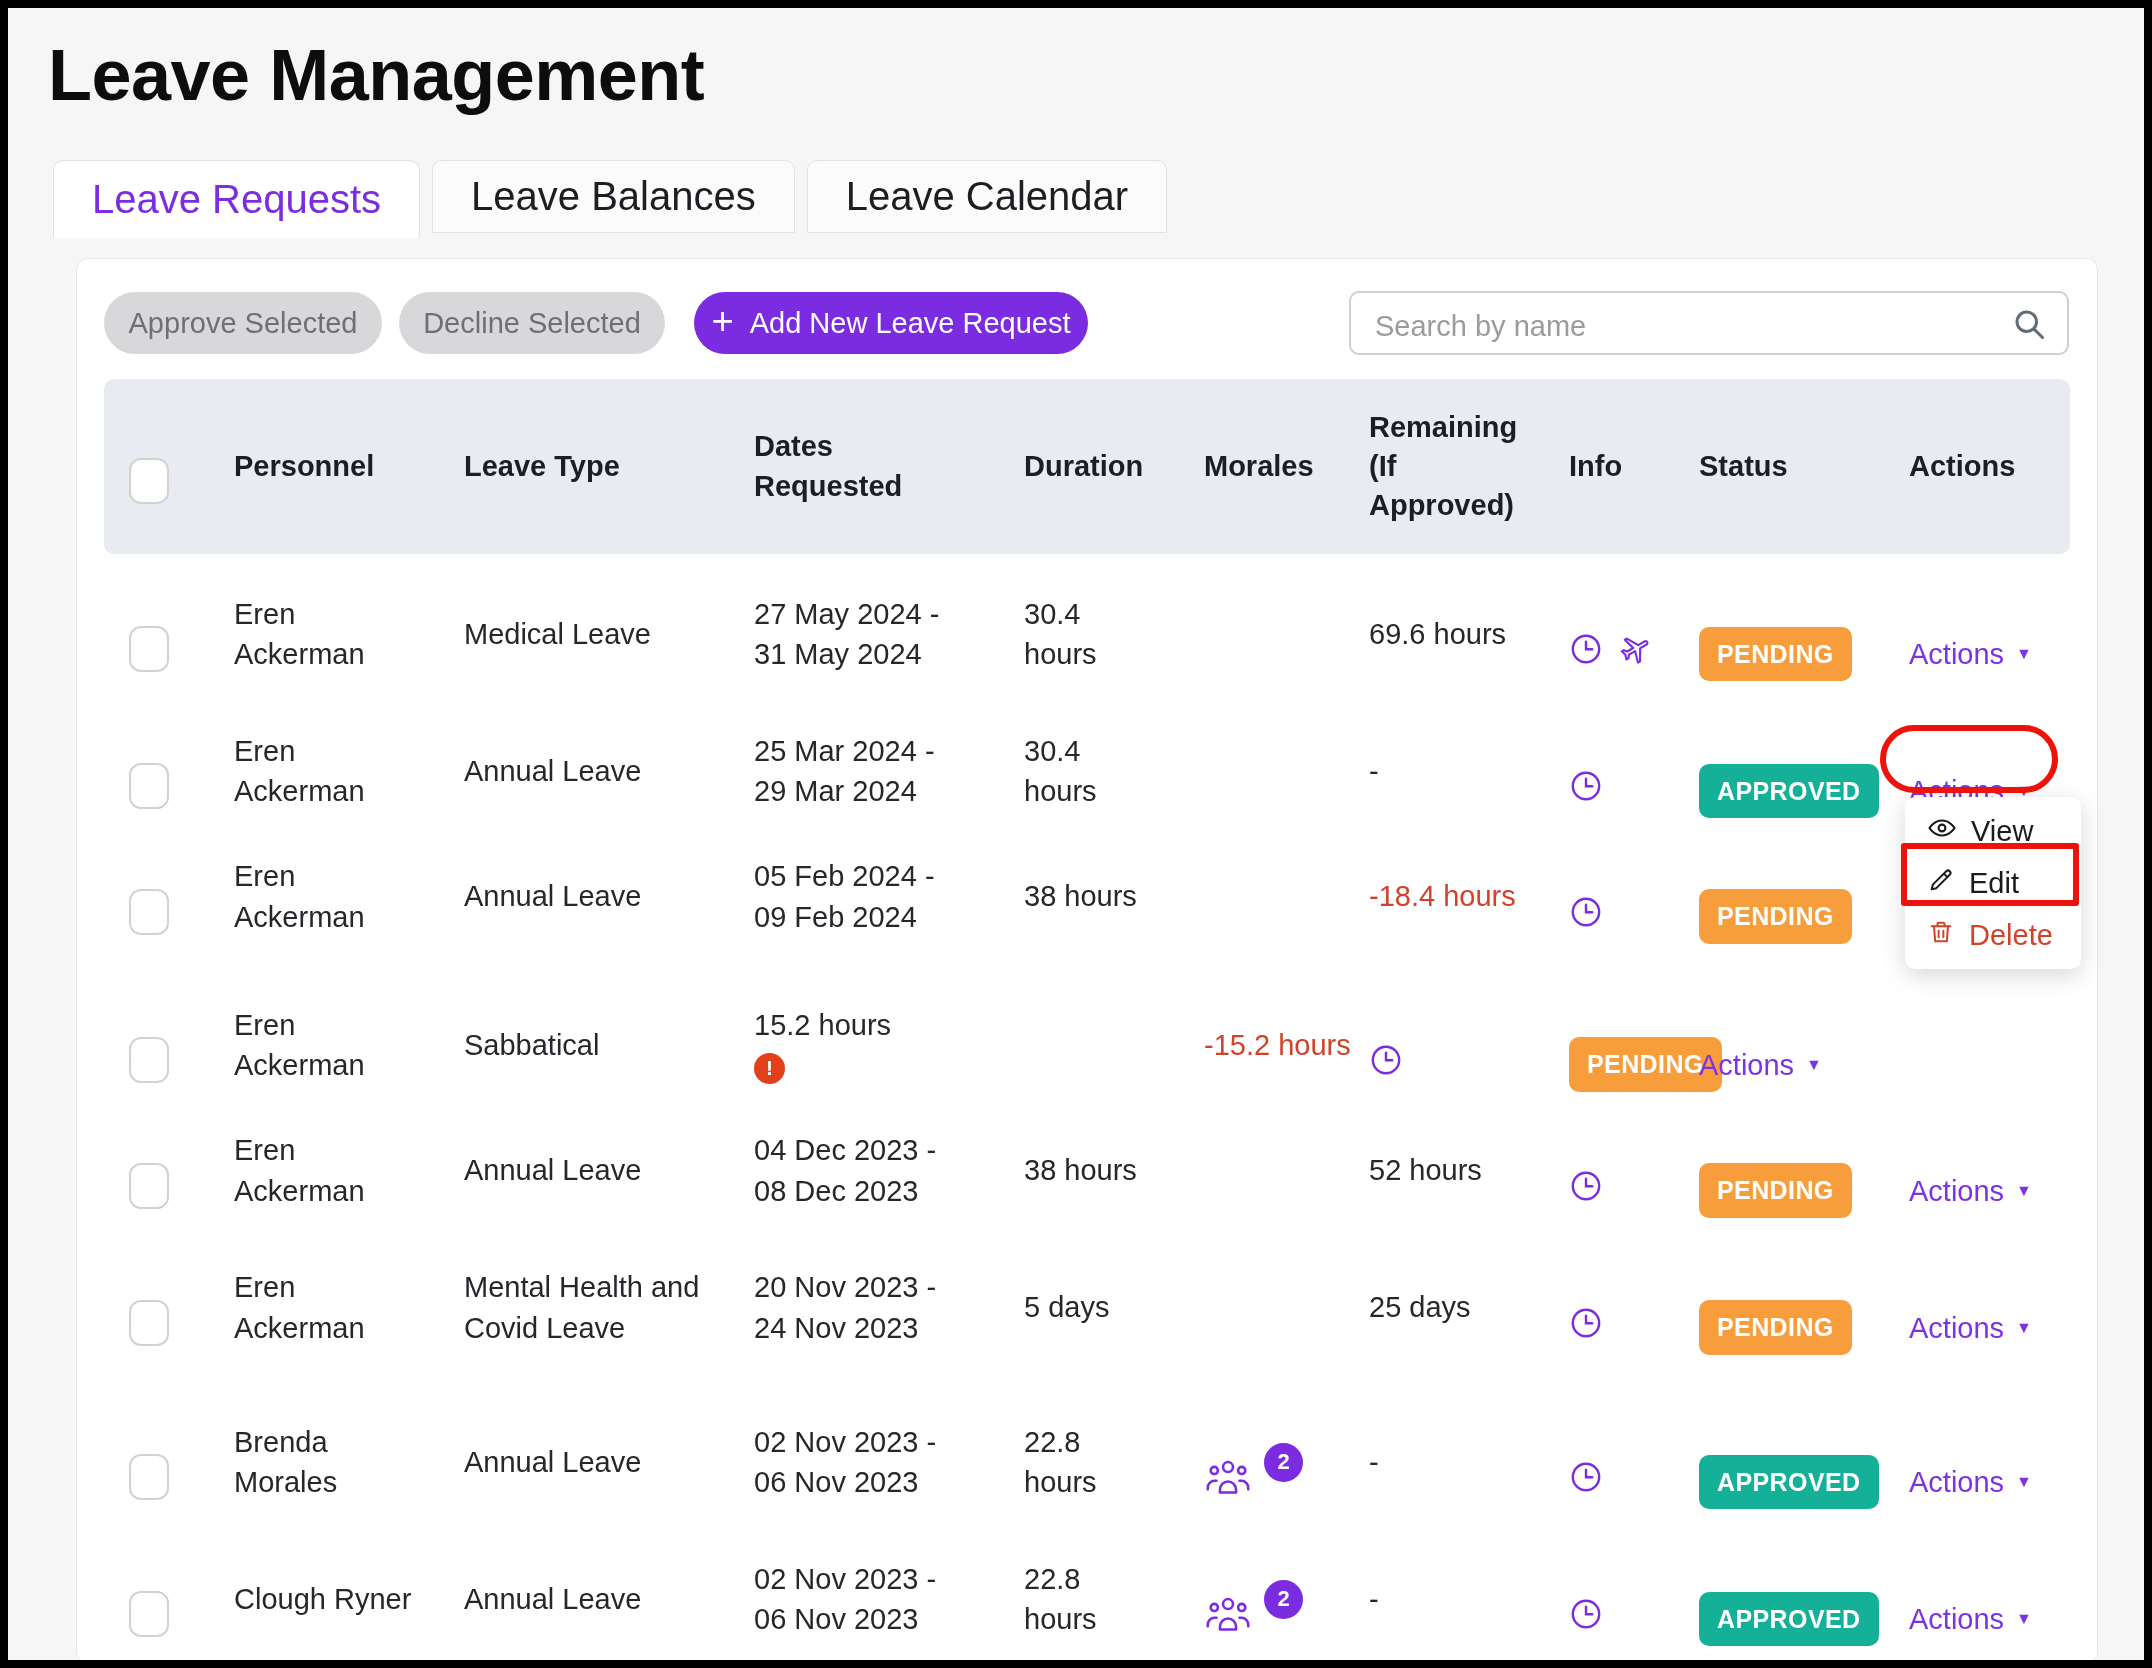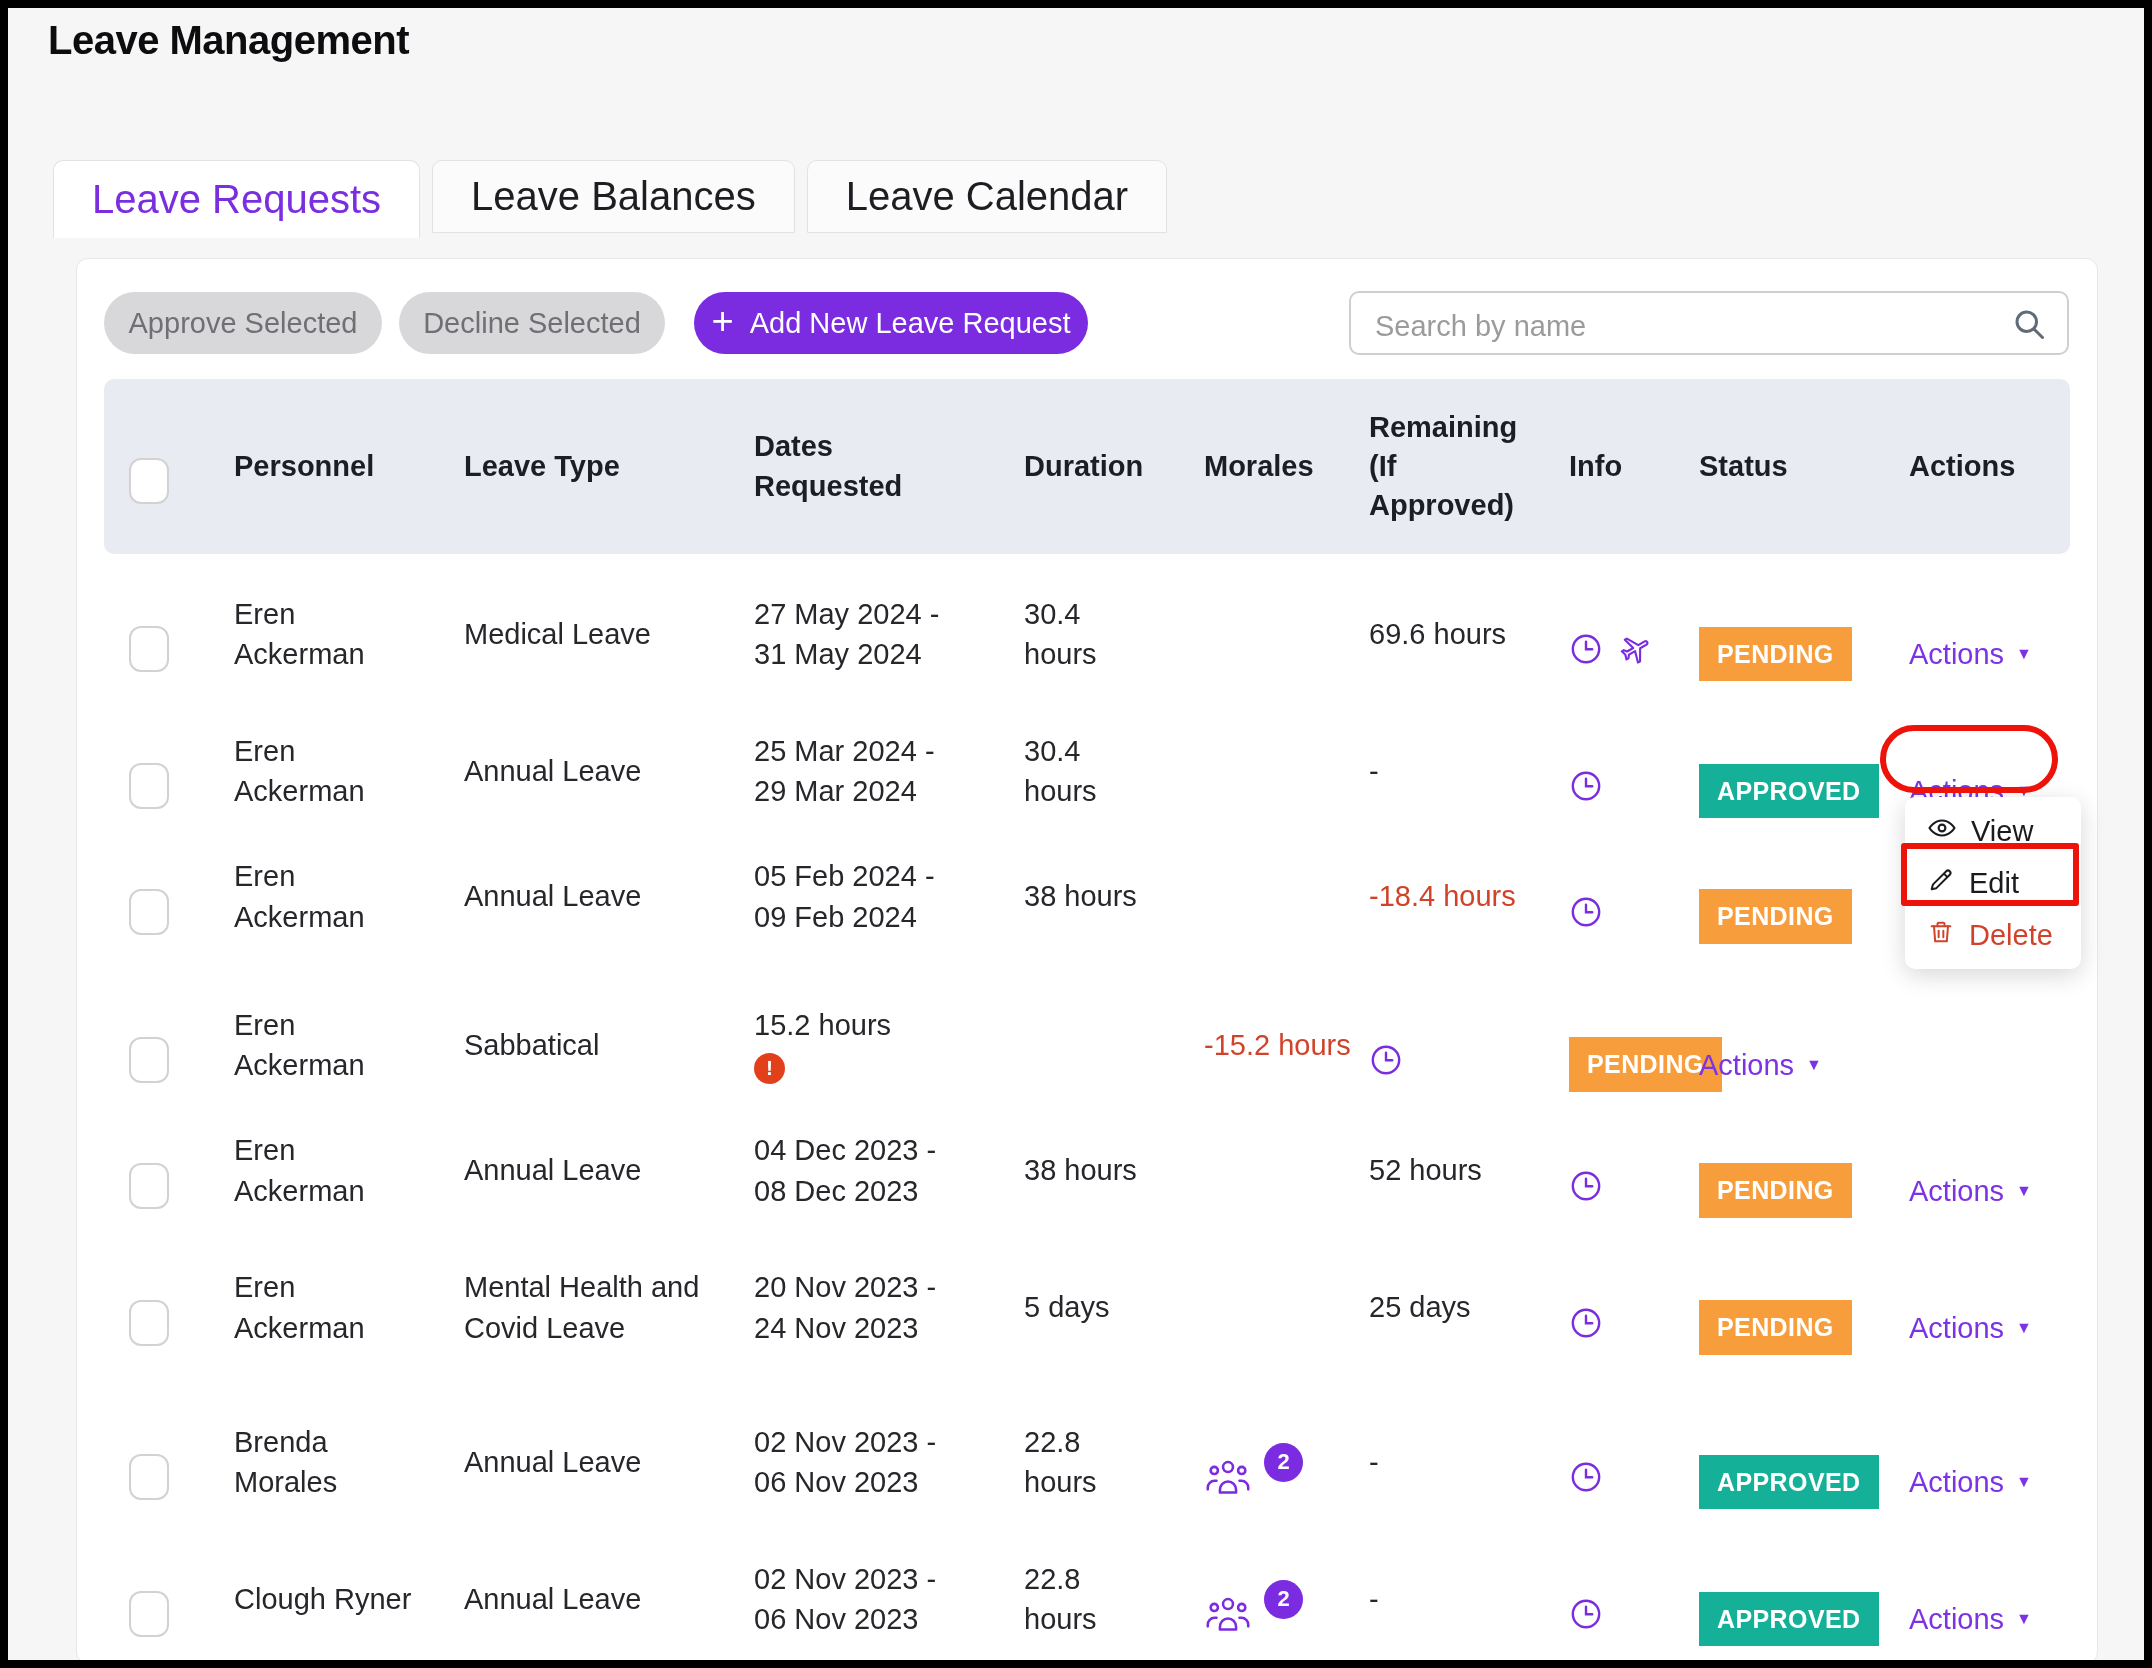--- a/index.html
+++ b/index.html
@@ -1,19 +1,19 @@
 <!DOCTYPE html>
 <html><head>
 <meta charset="utf-8">
 <style>
   html,body{margin:0;padding:0;background:#000;}
   .screen{position:relative;width:2152px;height:1668px;box-sizing:border-box;border:8px solid #000;
     background:#f6f6f6;font-family:"Liberation Sans","DejaVu Sans",sans-serif;overflow:hidden;color:#1d1d22;}
 
-  .page-title{position:absolute;left:40px;top:10px;font-size:40px;font-weight:800;letter-spacing:-0.5px;color:#0d0d0f;}
+  .page-title{position:absolute;left:40px;top:26px;font-size:72px;font-weight:800;letter-spacing:-0.5px;color:#0d0d0f;}
 
   
   .tabs{position:absolute;left:45px;top:152px;display:flex;gap:12px;align-items:flex-start;}
   .tab{box-sizing:border-box;height:73px;padding:0 38px;display:flex;align-items:center;font-size:40px;
     background:#fbfbfb;border:1px solid #e2e2e2;border-radius:10px 10px 0 0;color:#1d1d22;cursor:pointer;}
   .tab[data-active="true"]{background:#ffffff;color:#7b2ee0;height:78px;border-bottom:none;}
 
   
   .card{position:absolute;left:68px;top:250px;width:2020px;height:1404px;background:#fff;
     border:1px solid #e7e7e7;border-radius:12px;}
@@ -42,21 +42,21 @@
   .tr{height:137px;}
   .td{font-size:29px;color:#26262b;white-space:pre-line;line-height:1.38;}
   .checkbox{display:inline-block;width:40px;height:46px;background:#fff;border:2px solid #d2d2d2;border-radius:12px;box-sizing:border-box;}
   .warn-badge{display:flex;align-items:center;justify-content:center;width:31px;height:31px;border-radius:50%;
     background:#e2401b;color:#fff;font-size:21px;font-weight:700;margin-top:8px;}
   .clash-wrap{display:flex;align-items:center;gap:12px;}
   .clash-badge{display:flex;align-items:center;justify-content:center;width:39px;height:39px;border-radius:50%;
     background:#7b2be0;color:#fff;font-size:22px;font-weight:700;}
   .td-remaining[data-neg="true"]{color:#d0432a;}
   .info-cell{display:flex;align-items:center;gap:16px;}
-  .badge{display:inline-block;padding:10px 18px;border-radius:0;color:#fff;font-size:25px;font-weight:700;letter-spacing:0.4px;}
+  .badge{display:inline-block;padding:10px 18px;border-radius:10px;color:#fff;font-size:25px;font-weight:700;letter-spacing:0.4px;}
   .badge[data-status="PENDING"]{background:#f79d3c;}
   .badge[data-status="APPROVED"]{background:#14b098;}
   .actions-link{display:inline-flex;align-items:center;gap:12px;color:#7c33e4;font-size:29px;cursor:pointer;}
   .caret{font-size:16px;line-height:1;}
 
   
   .dropdown{position:absolute;left:1897px;top:789px;width:176px;box-sizing:border-box;background:#fff;border-radius:10px;
     box-shadow:0 6px 24px rgba(0,0,0,0.16);padding:8px 0;z-index:5;}
   .menu-item{display:flex;align-items:center;gap:14px;height:52px;padding-left:22px;font-size:29px;color:#1b1b1f;cursor:pointer;}
   .menu-item.danger{color:#d0432a;}

